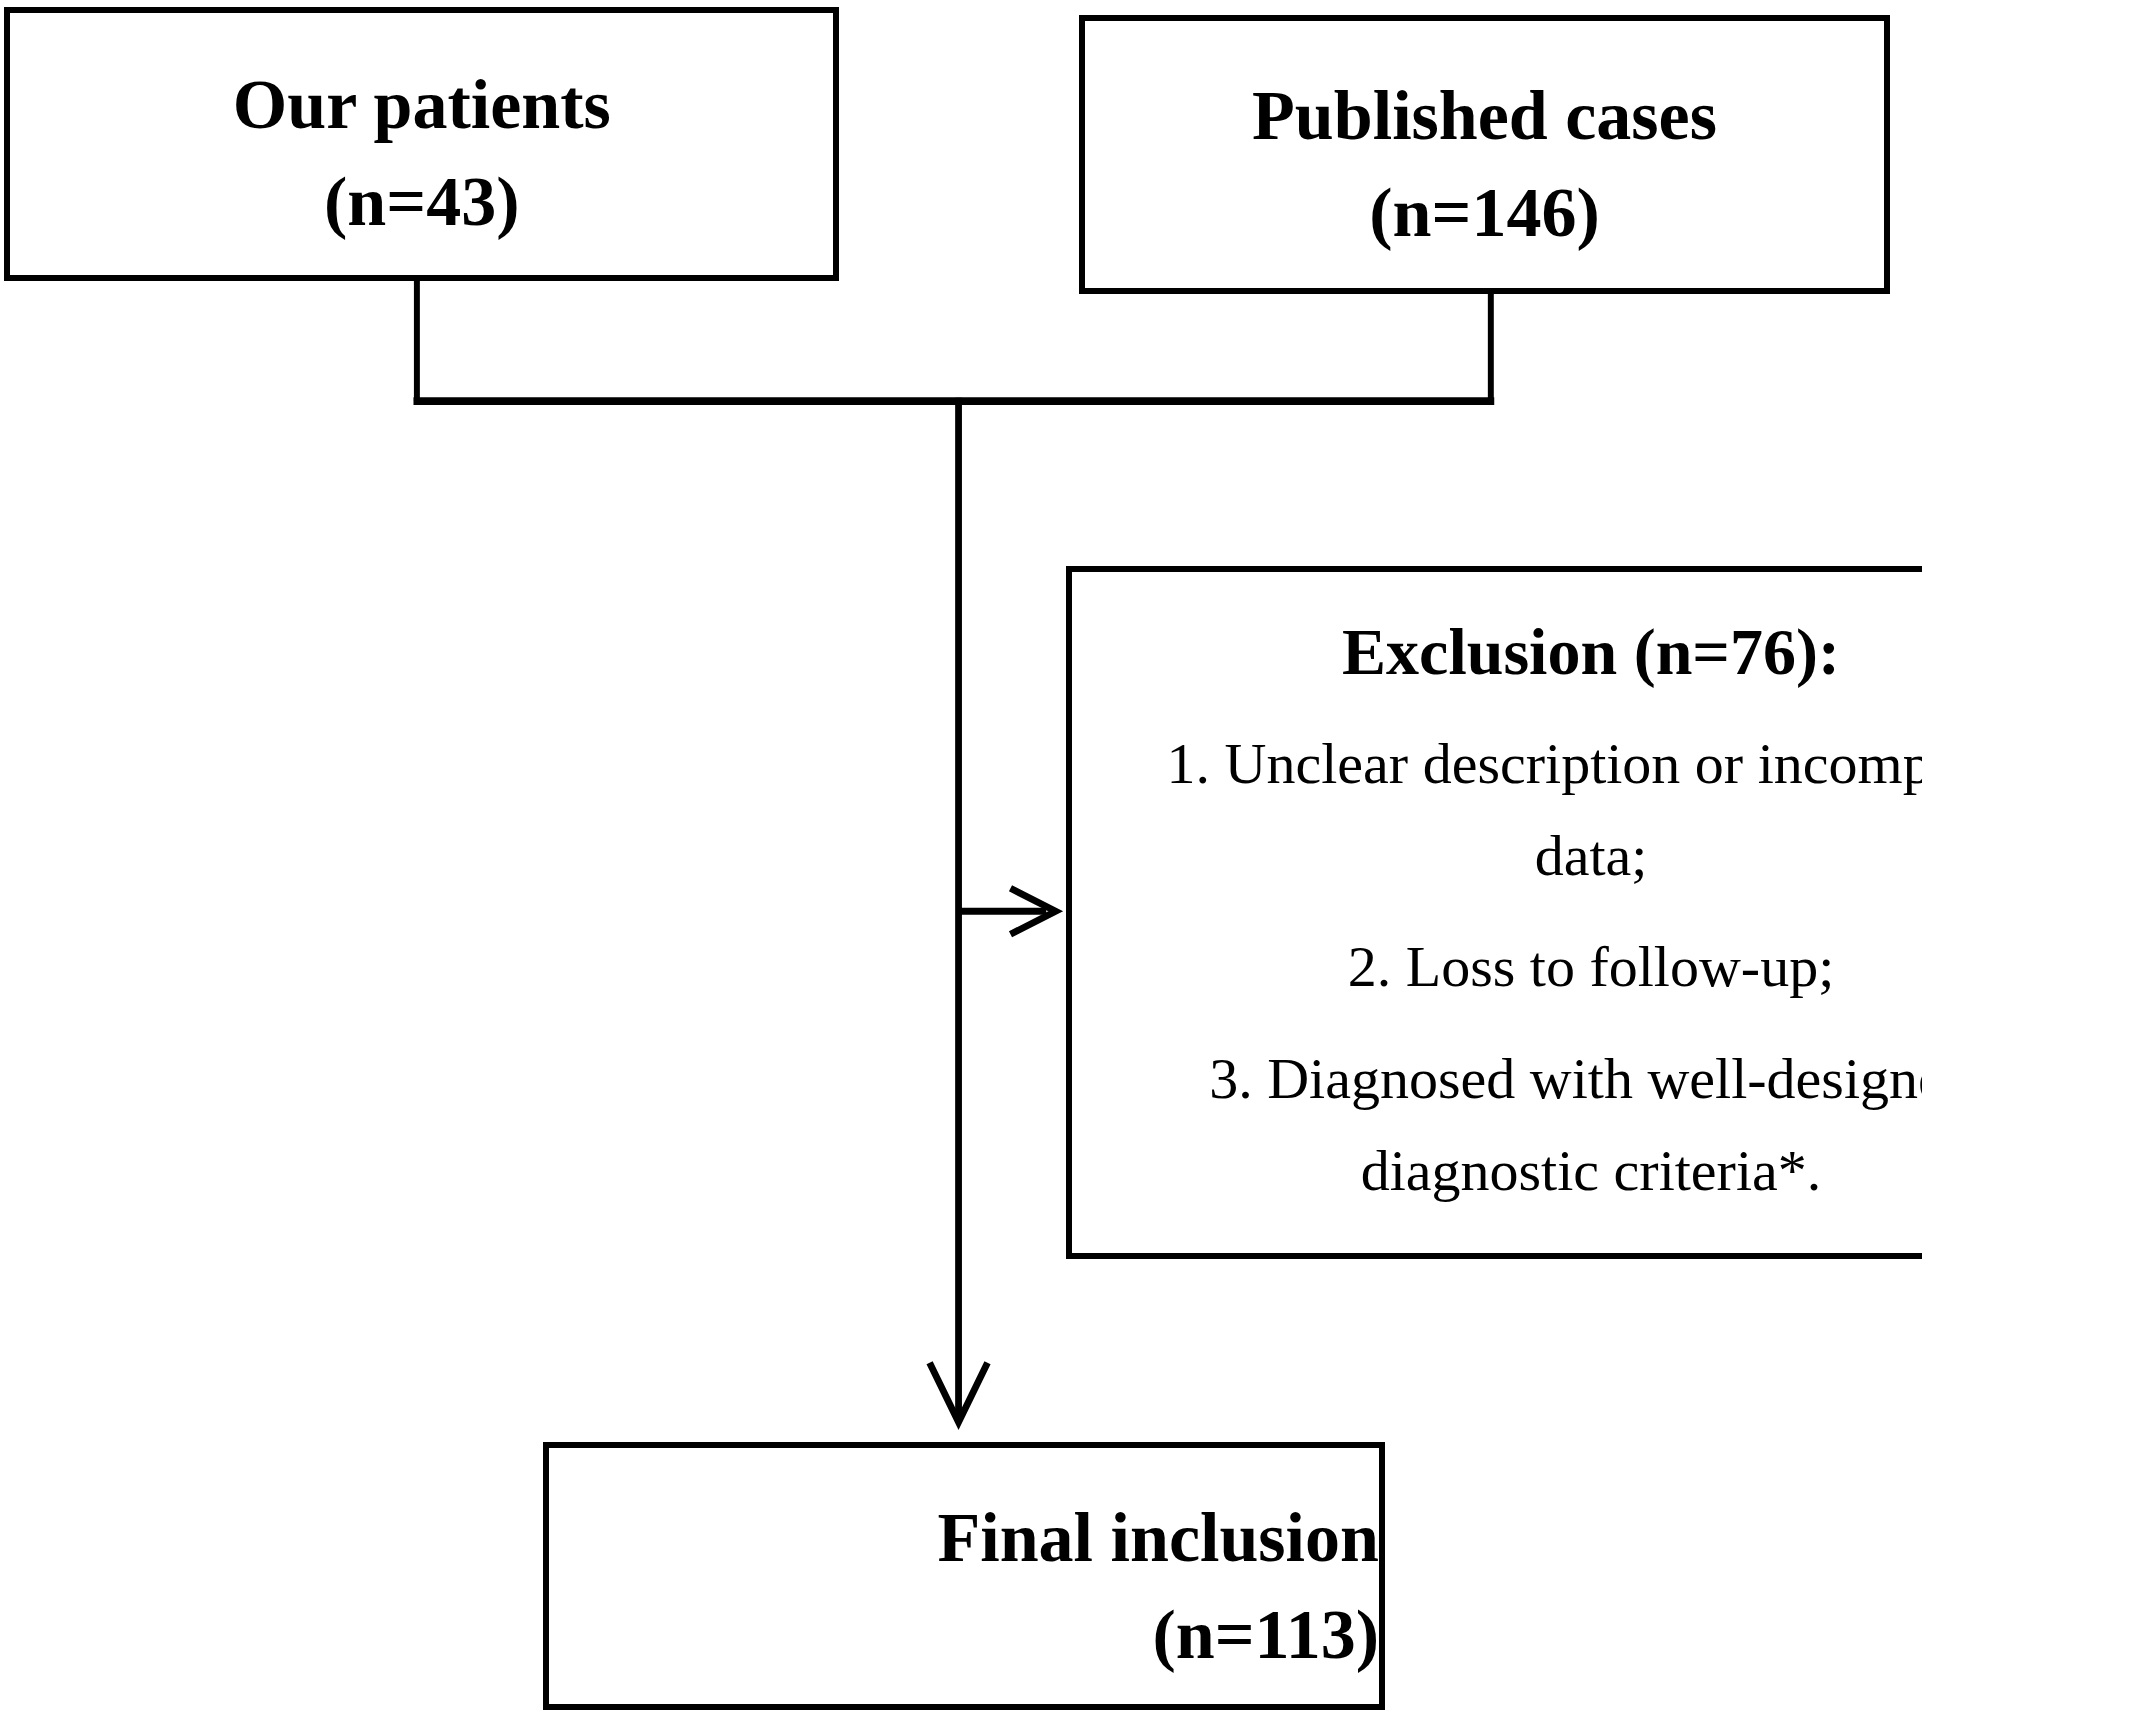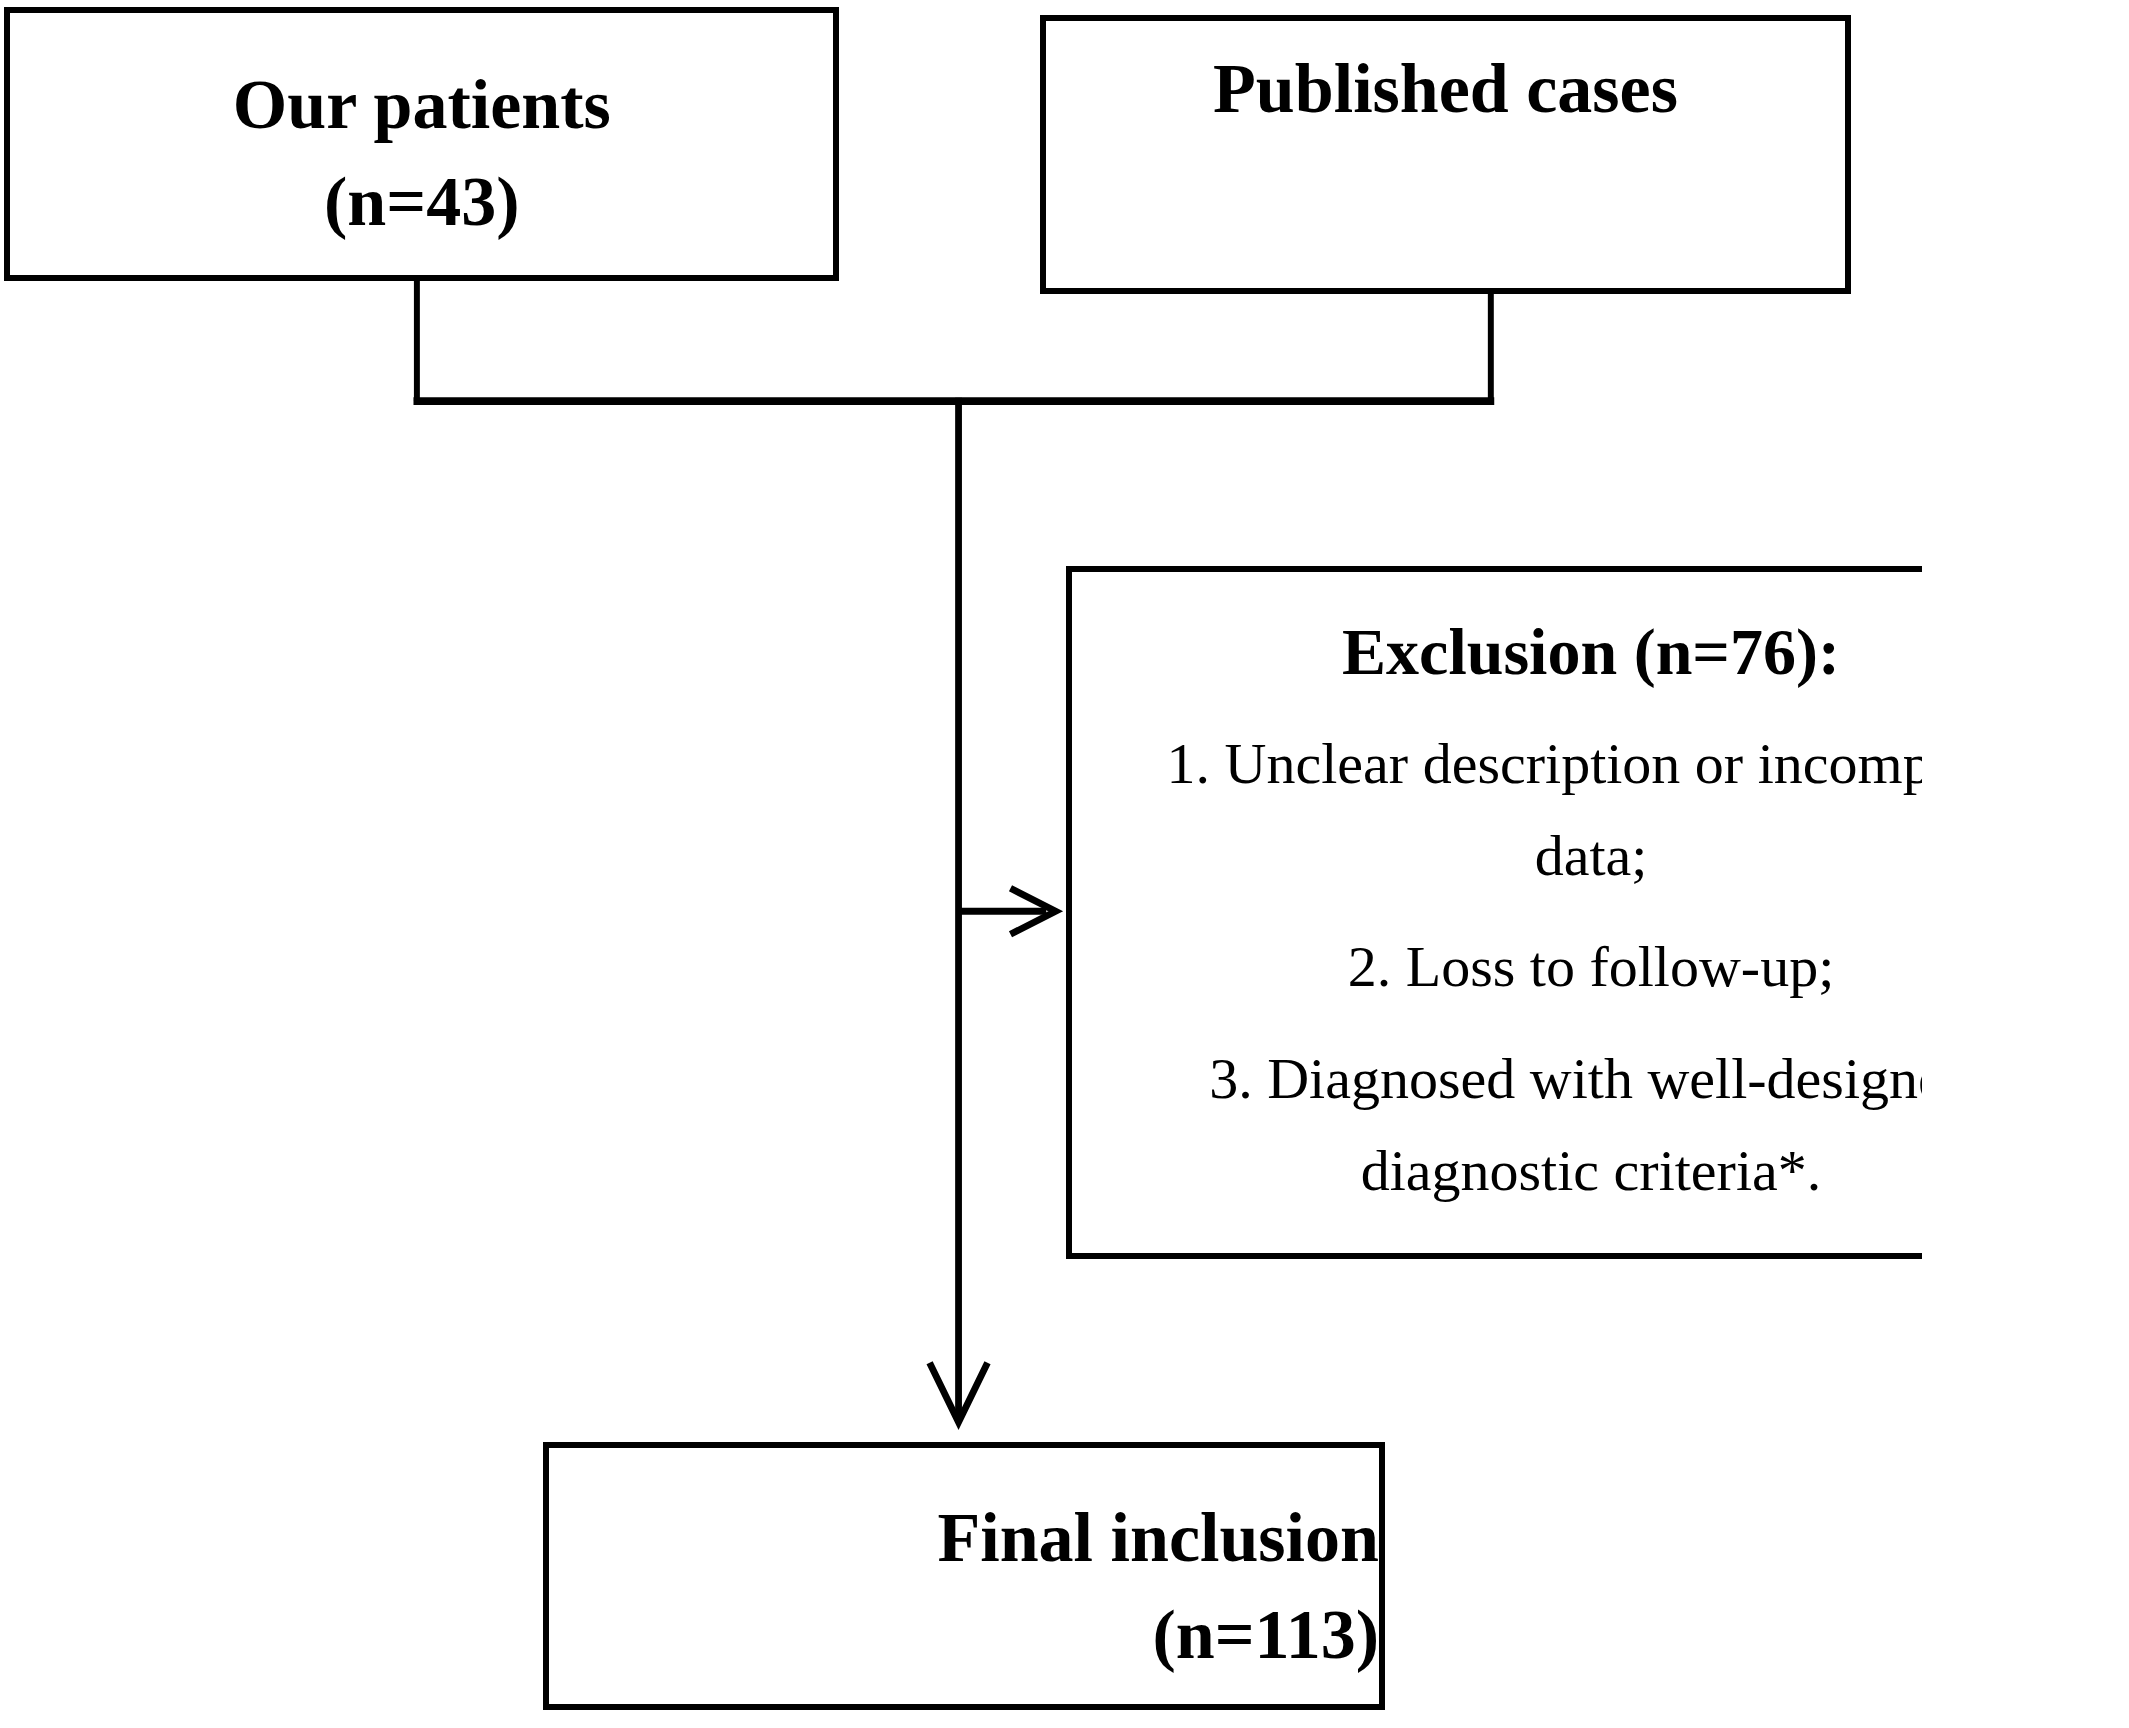--- a/index.html
+++ b/index.html
@@ -37,21 +37,21 @@
     text-align: center;
     padding-top: 19px;
   }
   .label-line {
     font-weight: bold;
     font-size: 70px;
     line-height: 97px;
     white-space: nowrap;
   }
   .box-our-patients   { left: 4.3px;    top: 6.8px;    width: 835px;  height: 274px; }
-  .box-published      { left: 1040px; top: 15.3px;   width: 811px;  height: 279px; justify-content: space-between; }
+  .box-published      { left: 1079px; top: 15.3px;   width: 811px;  height: 279px; }
   .box-exclusion      { left: 1066px; top: 566px;  width: 1050px; height: 693px;
                         padding: 34px 41px; text-align: center; }
   .box-final          { left: 543px;  top: 1442px; width: 842px;  height: 268px; align-items: flex-end; }
   .exclusion-title {
     font-weight: bold;
     font-size: 66px;
     line-height: 92px;
   }
   .exclusion-item {
     font-weight: normal;
@@ -82,20 +82,21 @@
     <path d="M 1186 1043 L 1239 1070 L 1186 1097" fill="none" stroke="#000" stroke-width="8" stroke-linejoin="miter"></path>
   </svg>
 
   <div class="box label-box box-our-patients">
     <div class="label-line">Our patients</div>
     <div class="label-line">(n=43)</div>
   </div>
 
   <div class="box label-box box-published">
     <div class="label-line">Published cases</div>
+    <div class="label-line">(n=146)</div>
   </div>
 
   <div class="box box-exclusion">
     <div class="exclusion-title">Exclusion (n=76):</div>
     <div class="exclusion-item">1. Unclear description or incomplete data;</div>
     <div class="exclusion-item">2. Loss to follow-up;</div>
     <div class="exclusion-item">3. Diagnosed with well-designed diagnostic criteria*.</div>
   </div>
 
   <div class="box label-box box-final">

